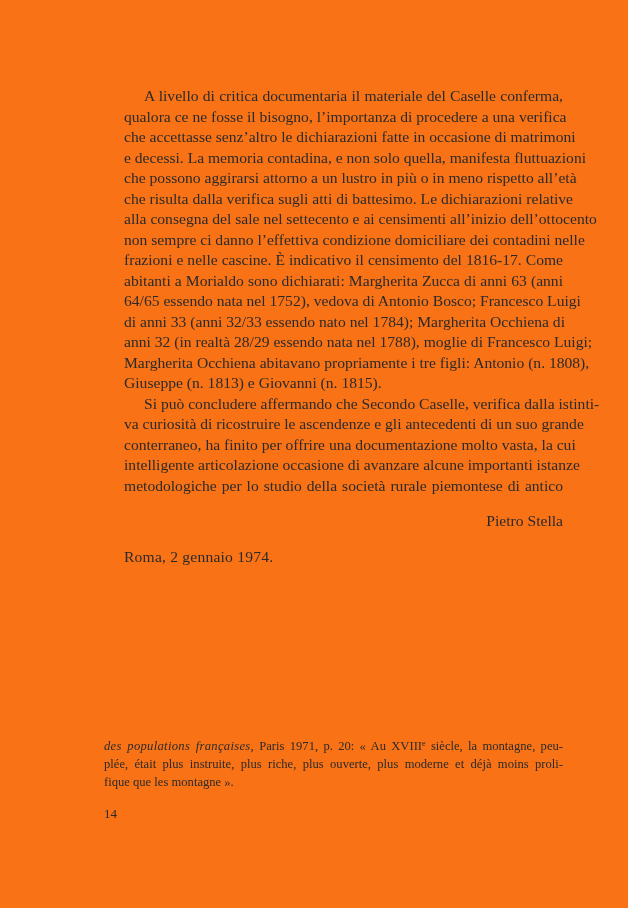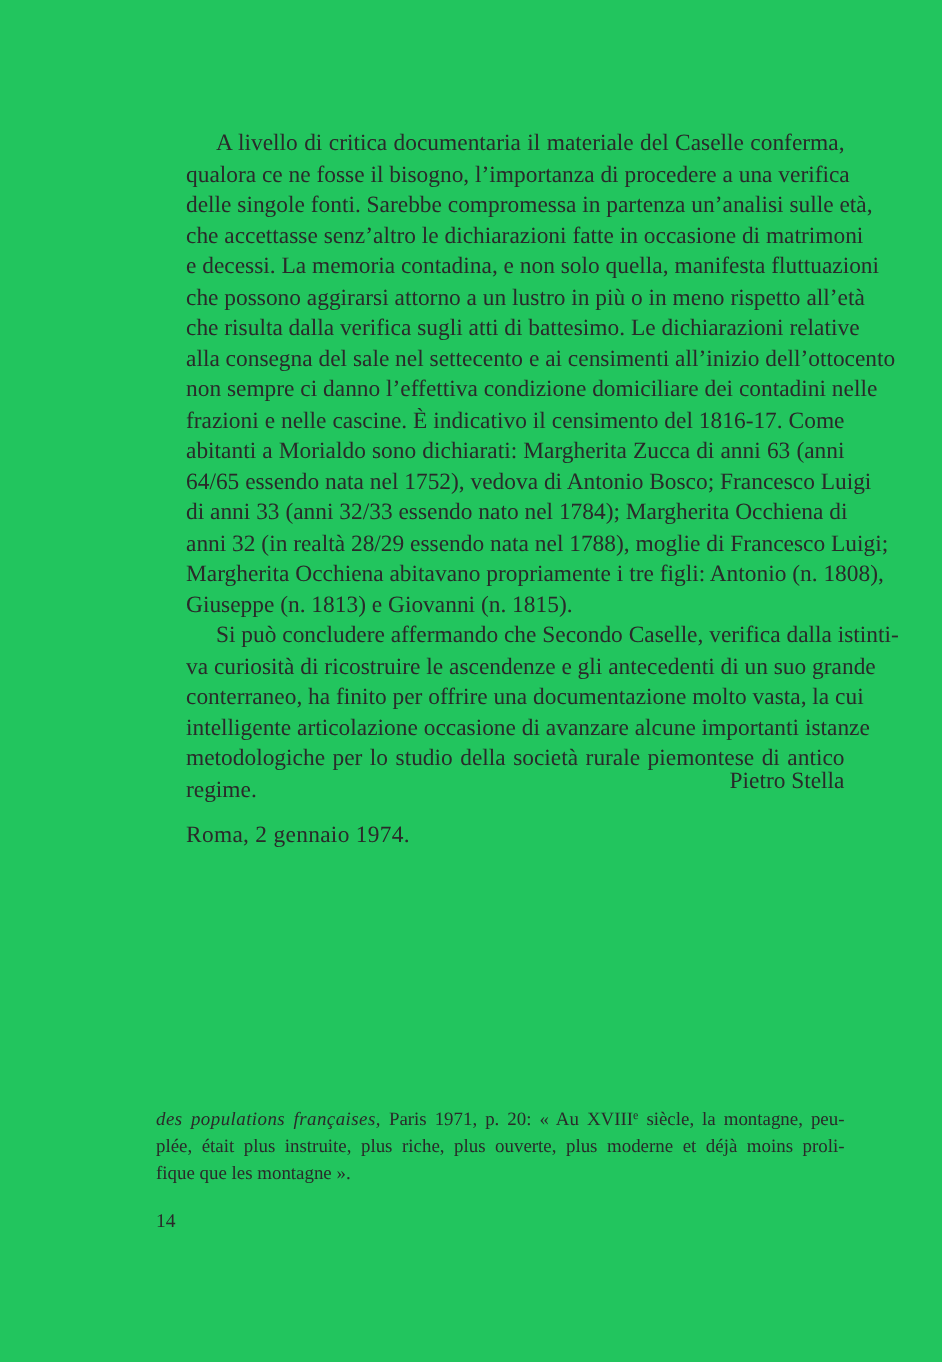--- a/index.html
+++ b/index.html
@@ -1,18 +1,18 @@
 <!DOCTYPE html>
 <html><head>
 <meta charset="utf-8">
 <style>
   html, body { margin: 0; padding: 0; background: #ffffff; }
   body { width: 628px; height: 908px; position: relative; overflow: hidden;
          font-family: "Liberation Serif", "DejaVu Serif", serif; color: #2a2a2a; }
-  .page { position: absolute; left: 0; top: 0; width: 628px; height: 908px; background: #22c55e; font-family: Liberation Serif, serif; }
+  .page { position: absolute; left: 0; top: 0; width: 628px; height: 908px; background: #f97316; font-family: Liberation Serif, serif; }
   .body-text { position: absolute; left: 104px; top: 86px; width: 459px;
                font-size: 15.6px; line-height: 20.5px; }
   .para { margin: 0; text-align: justify; text-align-last: left; text-indent: 20px; }
   .line { display: block; text-align: justify; text-align-last: justify; white-space: nowrap; }
   .line.last { text-align-last: left; }
   .line.indent { padding-left: 20px; }
   .signature { position: absolute; top: 512px; right: 65px; font-size: 15.6px; }
   .dateline { position: absolute; top: 548px; left: 124px; font-size: 15.6px; letter-spacing: 0.2px; }
   .footnote { position: absolute; left: 104px; top: 735px; width: 459px;
               font-size: 12.6px; line-height: 18px; }
@@ -24,42 +24,40 @@
 </style>
 </head>
 <body>
 
 <div class="page">
 
   <div class="body-text">
     <div class="para">
       <span class="line indent">A livello di critica documentaria il materiale del Caselle conferma,</span>
       <span class="line">qualora ce ne fosse il bisogno, l’importanza di procedere a una verifica</span>
-      <span class="line">delle singole fonti. Sarebbe compromessa in partenza un’analisi sulle età,</span>
       <span class="line">che accettasse senz’altro le dichiarazioni fatte in occasione di matrimoni</span>
       <span class="line">e decessi. La memoria contadina, e non solo quella, manifesta fluttuazioni</span>
       <span class="line">che possono aggirarsi attorno a un lustro in più o in meno rispetto all’età</span>
       <span class="line">che risulta dalla verifica sugli atti di battesimo. Le dichiarazioni relative</span>
       <span class="line">alla consegna del sale nel settecento e ai censimenti all’inizio dell’ottocento</span>
       <span class="line">non sempre ci danno l’effettiva condizione domiciliare dei contadini nelle</span>
       <span class="line">frazioni e nelle cascine. È indicativo il censimento del 1816-17. Come</span>
       <span class="line">abitanti a Morialdo sono dichiarati: Margherita Zucca di anni 63 (anni</span>
       <span class="line">64/65 essendo nata nel 1752), vedova di Antonio Bosco; Francesco Luigi</span>
       <span class="line">di anni 33 (anni 32/33 essendo nato nel 1784); Margherita Occhiena di</span>
       <span class="line">anni 32 (in realtà 28/29 essendo nata nel 1788), moglie di Francesco Luigi;</span>
       <span class="line">Margherita Occhiena abitavano propriamente i tre figli: Antonio (n. 1808),</span>
       <span class="line last">Giuseppe (n. 1813) e Giovanni (n. 1815).</span>
     </div>
     <div class="para">
       <span class="line indent">Si può concludere affermando che Secondo Caselle, verifica dalla istinti-</span>
       <span class="line">va curiosità di ricostruire le ascendenze e gli antecedenti di un suo grande</span>
       <span class="line">conterraneo, ha finito per offrire una documentazione molto vasta, la cui</span>
       <span class="line">intelligente articolazione occasione di avanzare alcune importanti istanze</span>
       <span class="line">metodologiche per lo studio della società rurale piemontese di antico</span>
-      <span class="line last">regime.</span>
     </div>
   </div>
 
   <div class="signature">Pietro Stella</div>
   <div class="dateline">Roma, 2 gennaio 1974.</div>
 
   <div class="footnote">
     <span class="line"><i>des populations françaises,</i><span> Paris 1971, p. 20: « Au XVIII</span><sup>e</sup><span> siècle, la montagne, peu-</span></span>
     <span class="line">plée, était plus instruite, plus riche, plus ouverte, plus moderne et déjà moins proli-</span>
     <span class="line last">fique que les montagne ».</span>

